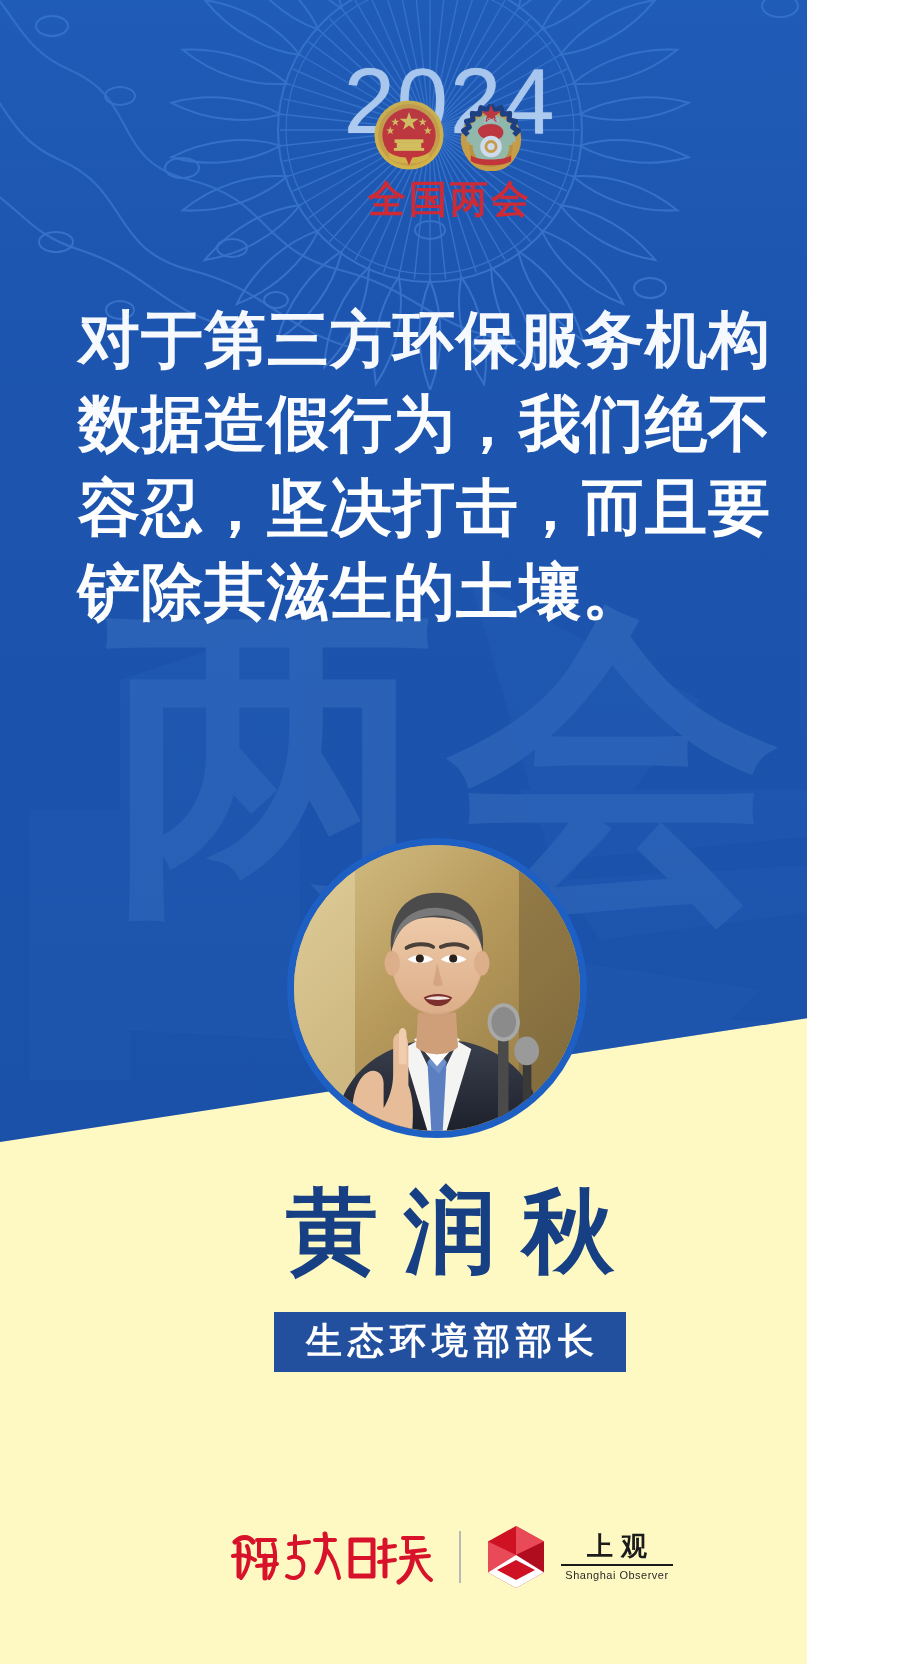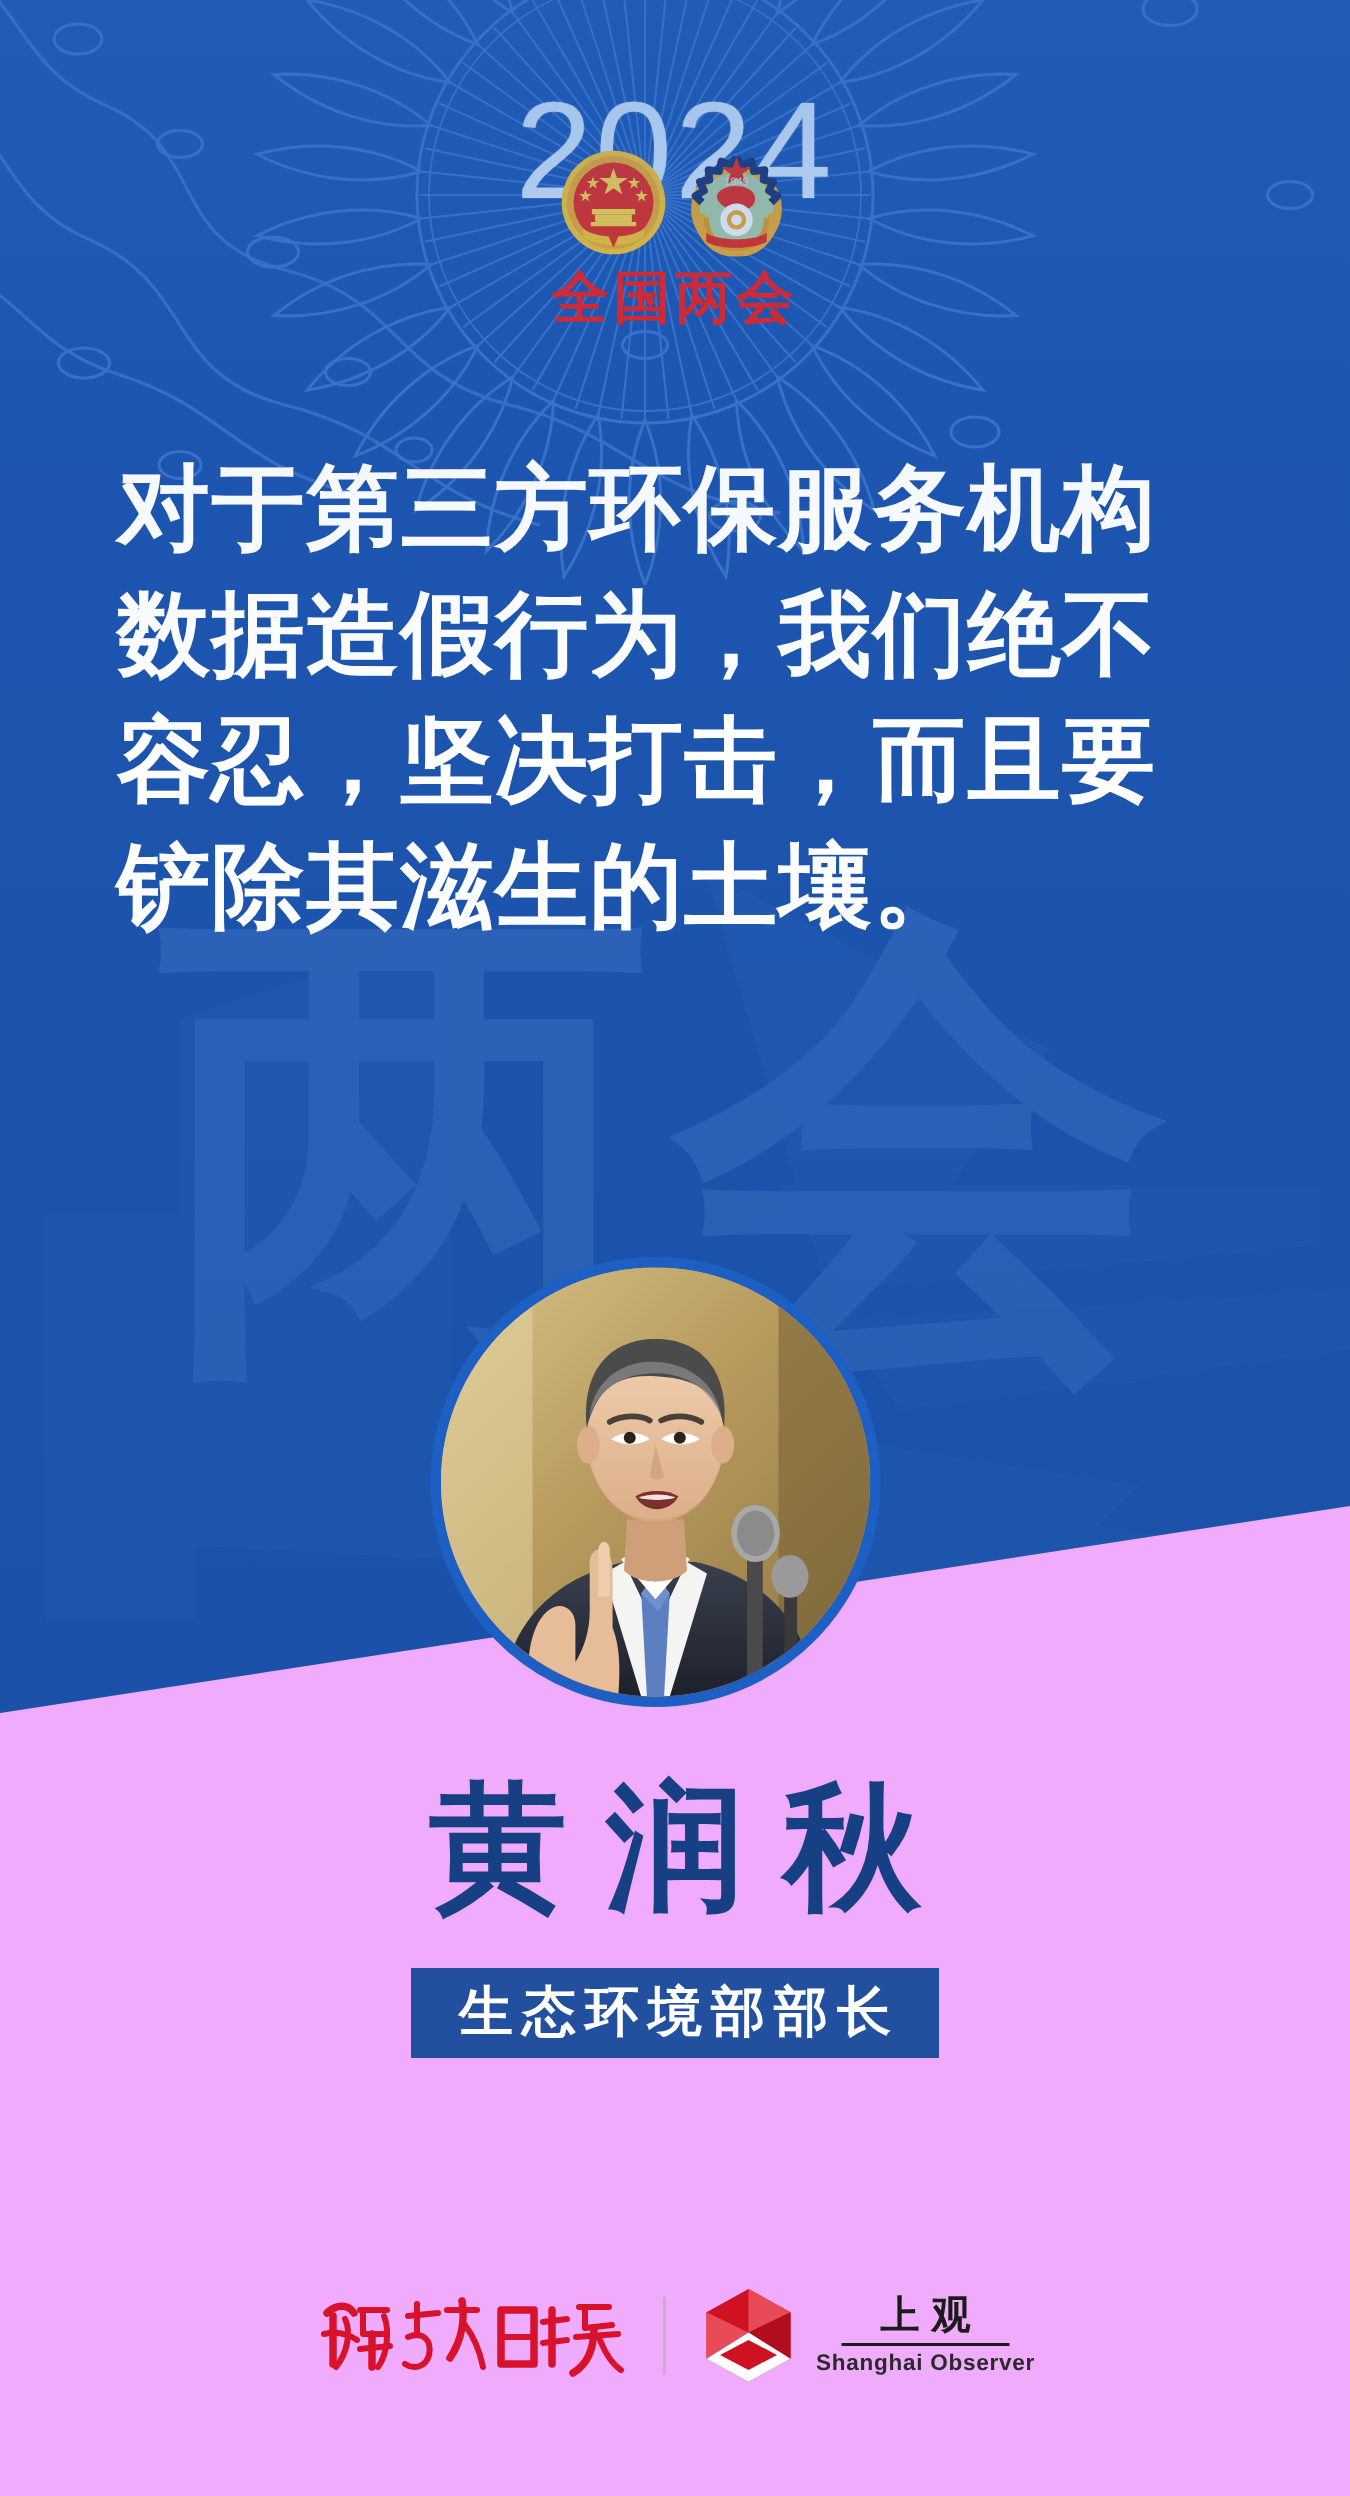--- a/index.html
+++ b/index.html
@@ -7,24 +7,24 @@
     margin: 0;
     padding: 0;
     background: #ffffff;
   }
   body {
     font-family: "Liberation Sans", "DejaVu Sans", sans-serif;
   }
 
   .poster {
     position: relative;
-    width: 900px;
+    width: 807px;
     height: 1664px;
     overflow: hidden;
-    background: #f0abfc;
+    background: #fef9c3;
   }
 
   
   .blue-panel {
     position: absolute;
     left: 0; top: 0;
     width: 900px;
     height: 1160px;
     background: #1c54ae;
     -webkit-clip-path: polygon(0 0, 900px 0, 900px 1004px, 0 1142px);
@@ -193,24 +193,23 @@
     font-family: "Liberation Serif", "DejaVu Serif", serif;
     font-size: 26px;
     font-weight: 700;
     letter-spacing: 8px;
     text-indent: 8px;
     color: #1b1b1b;
     line-height: 1.1;
   }
   .sg-rule { width: 112px; height: 2px; background:#1b1b1b; margin: 3px 0 3px 0;}
   .sg-en {
-    font-size: 15px;
+    font-size: 11px;
     letter-spacing: .5px;
     color: #2a2a2a;
-    font-weight: bold;
   }
 </style>
 </head>
 <body>
 
 <div class="poster">
 
   <div class="blue-panel">
 
     <svg class="header-deco" viewBox="0 0 980 560" aria-hidden="true">

